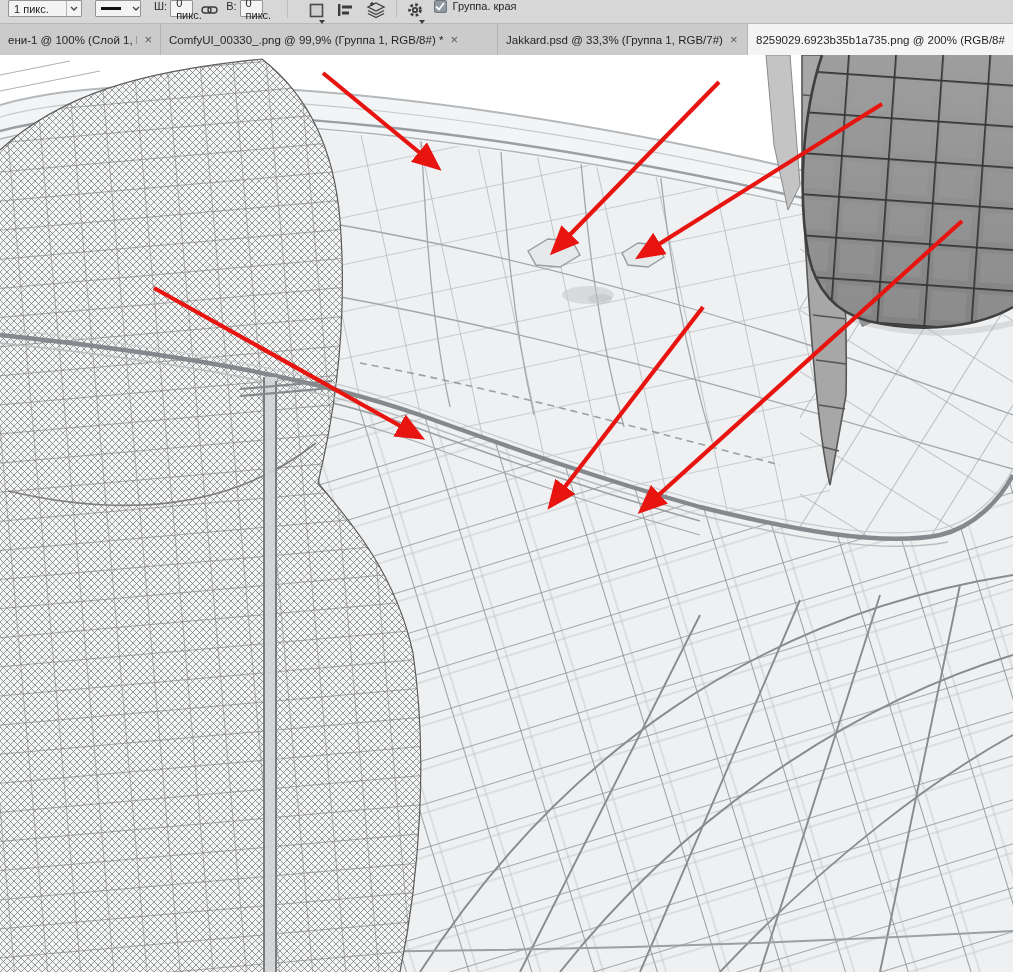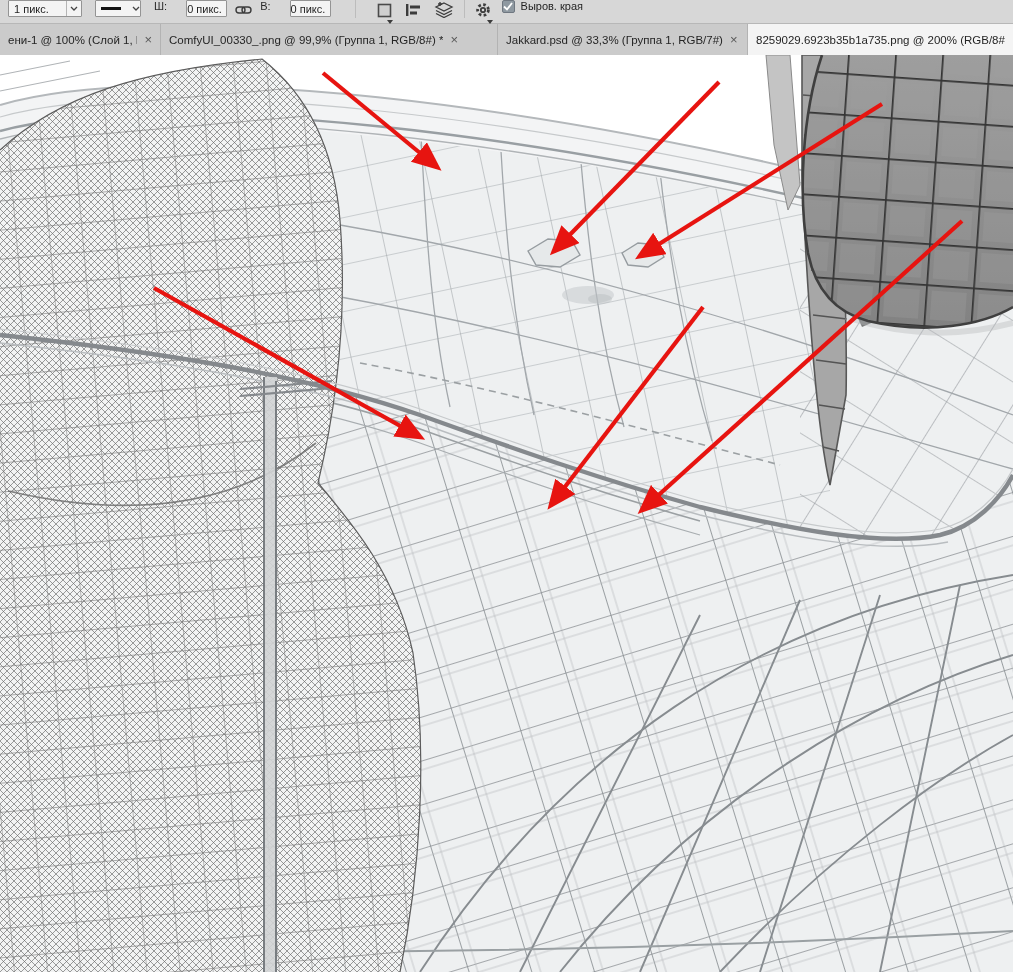--- a/index.html
+++ b/index.html
@@ -16,21 +16,21 @@
     background:#f4f4f4; border:1px solid #949494; height:17px;
     display:flex; align-items:center; border-radius:1px;
   }
   .tb-select { width:74px; justify-content:space-between; }
   .tb-select .val { padding-left:5px; }
   .tb-select .chev { width:15px; height:100%; border-left:1px solid #b5b5b5;
     display:flex; align-items:center; justify-content:center; }
   .stroke-select { width:46px; margin-left:13px; justify-content:space-between; }
   .stroke-line { width:20px; height:3px; background:#111; margin-left:5px; }
   .tb-label { margin-left:13px; color:#2a2a2a; }
-  .tb-input { width:41px; margin-left:19px; }
+  .tb-input { width:23px; margin-left:3px; padding-left:5px; }
   .tb-icon { display:flex; align-items:center; justify-content:center; height:20px; }
   .sep { width:1px; height:18px; background:#bcbcbc; margin:0 7px; }
   .corner-arrow { width:0; height:0; border-left:3px solid transparent;
     border-right:3px solid transparent; border-top:4px solid #3c3c3c;
     position:absolute; right:-1px; bottom:-4px; }
   .swatch-wrap { position:relative; margin-left:14px; }
   .checkbox { width:13px; height:13px; background:#8f99a1; border:1px solid #6f7780;
     border-radius:2px; display:flex; align-items:center; justify-content:center; margin-left:10px; }
   .cb-label { margin-left:6px; }
 
@@ -124,21 +124,21 @@
       <circle cx="9" cy="9" r="2.2" fill="none" stroke="#3c3c3c" stroke-width="1.8"></circle>
     </svg>
     <span class="corner-arrow"></span>
   </div>
 
   <div class="checkbox">
     <svg width="10" height="9">
         <polyline points="1,4.5 4,7.5 9,1" fill="none" stroke="#fff" stroke-width="1.8"></polyline>
       </svg>
   </div>
-  <span class="cb-label">Выров. края</span>
+  <span class="cb-label">Группа. края</span>
 </div>
 
 <div class="tabbar">
   <div class="tab t1">
     <span class="lbl">ени-1 @ 100% (Слой 1, RGB/8#) *</span>
     <span class="x">×</span>
   </div>
   <div class="tab t2">
     <span class="lbl">ComfyUI_00330_.png @ 99,9% (Группа 1, RGB/8#) *</span>
     <span class="x">×</span>

